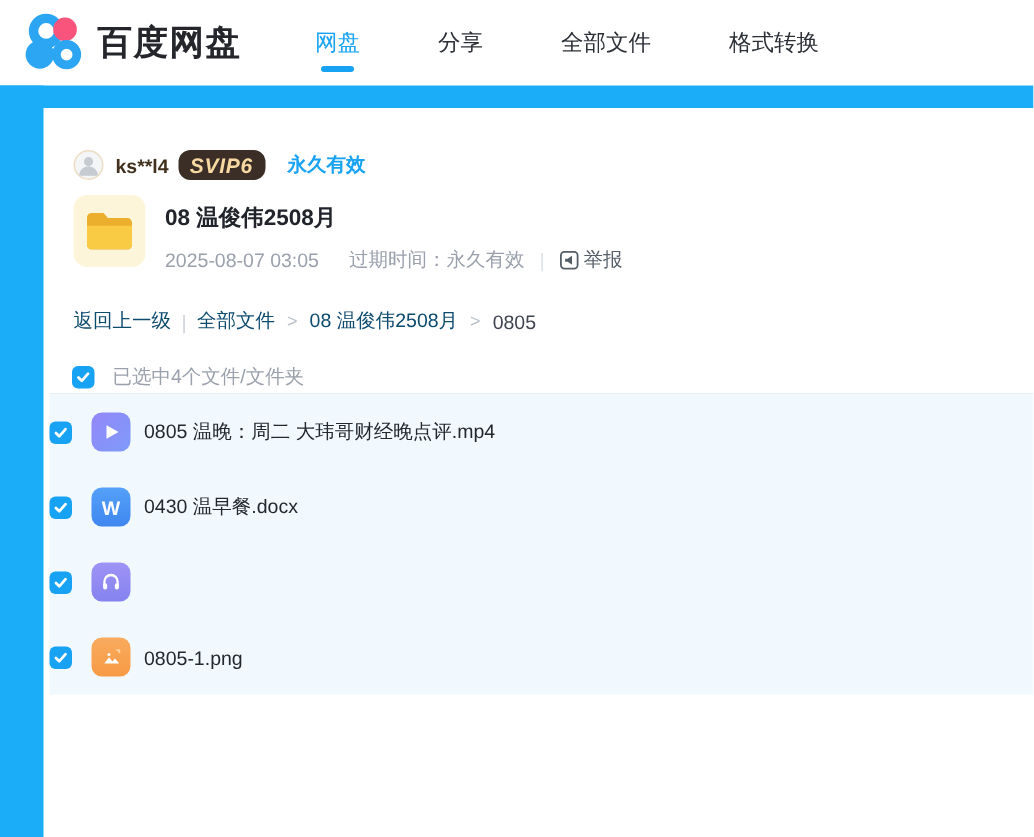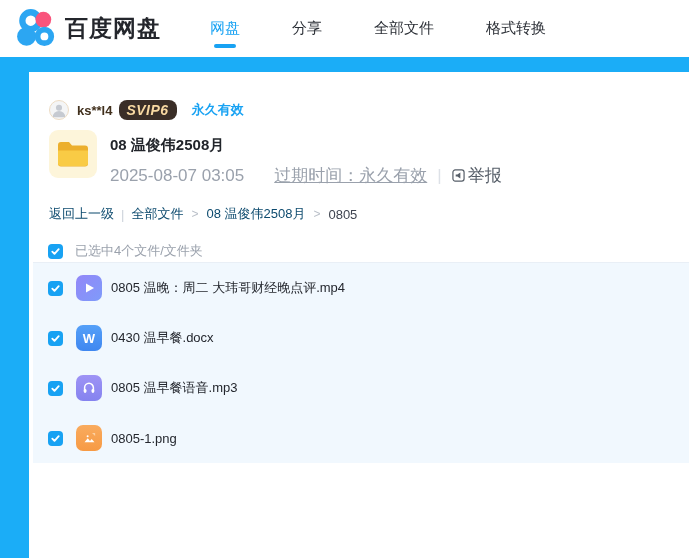--- a/index.html
+++ b/index.html
@@ -31,41 +31,41 @@
   .avatar { width:20px; height:20px; border-radius:50%; background:#f4f5f6; border:1px solid #eddcc4; display:flex; align-items:center; justify-content:center; overflow:hidden; }
   .user-name { margin-left:8px; font-size:13px; font-weight:bold; color:#41301d; }
   .vip-badge { margin-left:7px; background:#3a2e27; color:#f8d9a2; font-size:14px; font-weight:bold; font-style:italic; padding:2px 8px 2px 7px; border-radius:8px; letter-spacing:.5px; }
   .add-friend { margin-left:15px; font-size:13px; font-weight:bold; color:#18a2f3; cursor:pointer; }
 
   
   .folder-row { position:absolute; top:58px; left:16px; display:flex; }
   .folder-thumb { width:48px; height:48px; border-radius:9px; background:#fdf5da; display:flex; align-items:center; justify-content:center; }
   .folder-text { margin-left:13px; padding-top:6px; }
   .share-title { font-size:15px; font-weight:bold; color:#21242a; }
-  .share-meta { margin-top:9px; font-size:17px; color:#9aa1ac; display:flex; align-items:center; }
-  .share-meta .expire { margin-left:30px;text-decoration:underline; }
+  .share-meta { margin-top:9px; font-size:13px; color:#9aa1ac; display:flex; align-items:center; }
+  .share-meta .expire { margin-left:20px; }
   .meta-divider { margin:0 10px; color:#dde1e7; }
   .report { display:flex; align-items:center; color:#565e68; cursor:pointer; }
   .report svg { margin-right:3px; }
 
   
   .breadcrumb { position:absolute; top:133px; left:16px; display:flex; align-items:center; font-size:13px; white-space:nowrap; }
   .crumb-link { color:#0c4a6e; cursor:pointer; }
   .crumb-pipe { color:#ccd2da; margin:0 7px; }
   .crumb-gt { color:#b9bfc8; margin:0 8px; font-size:12px; }
   .crumb-current { color:#3f4450; }
 
   
   .select-row { position:absolute; top:168px; left:0; right:0; height:23px; display:flex; align-items:center; padding-left:15px; border-bottom:1px solid #e9eff6; }
   .checkbox { width:15px; height:15px; border-radius:4px; background:#18a2f3; display:flex; align-items:center; justify-content:center; flex:none; cursor:pointer; }
   .select-summary { margin-left:12px; font-size:13px; color:#9aa1ac; }
 
   
   .file-list { position:absolute; top:191px; left:0; right:0; height:200px; background:#f1f8fe; }
-  .file-row { height:50px; display:flex; align-items:center; padding-left:15px; cursor:pointer; }
+  .file-row { height:50px; display:flex; align-items:center; cursor:pointer; }
   .file-icon { width:26px; height:26px; border-radius:7px; margin-left:13px; display:flex; align-items:center; justify-content:center; flex:none; }
   .file-icon.video { background:linear-gradient(135deg,#9387f8,#7e9bfa); }
   .file-icon.word  { background:linear-gradient(180deg,#55a0f8,#3f87f0); }
   .file-icon.audio { background:linear-gradient(180deg,#9e93f5,#8583ef); }
   .file-icon.image { background:linear-gradient(180deg,#f9ab5e,#f79a44); }
   .word-letter { color:#fff; font-size:13px; font-weight:bold; }
   .file-name { margin-left:9px; font-size:13px; color:#24272e; }
 </style>
 </head>
 <body>
@@ -193,21 +193,20 @@
             <path d="M2.5 6.2 l2.4 2.4 4.6-5.2" fill="none" stroke="#fff" stroke-width="2" stroke-linecap="round" stroke-linejoin="round"></path>
           </svg>
         </span>
         <span class="file-icon audio">
           <svg width="14" height="14" viewBox="0 0 24 24">
             <path d="M4.5 15 v-3.5 a7.5 7.5 0 0 1 15 0 V15" fill="none" stroke="#fff" stroke-width="2.6" stroke-linecap="round"></path>
             <rect x="3" y="13.5" width="4.6" height="7" rx="2.3" fill="#fff"></rect>
             <rect x="16.4" y="13.5" width="4.6" height="7" rx="2.3" fill="#fff"></rect>
           </svg>
         </span>
-        <span class="file-name">0805 温早餐语音.mp3</span>
       </div>
 
       <div class="file-row">
         <span class="checkbox">
           <svg width="11" height="11" viewBox="0 0 12 12">
             <path d="M2.5 6.2 l2.4 2.4 4.6-5.2" fill="none" stroke="#fff" stroke-width="2" stroke-linecap="round" stroke-linejoin="round"></path>
           </svg>
         </span>
         <span class="file-icon image">
           <svg width="15" height="15" viewBox="0 0 24 24">

